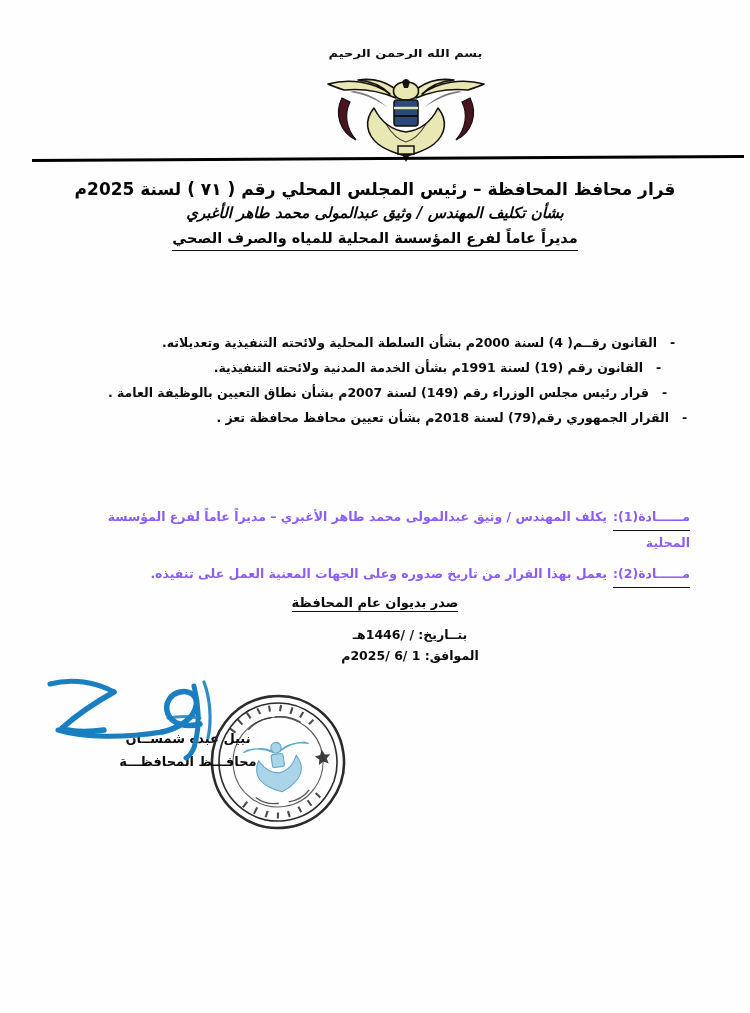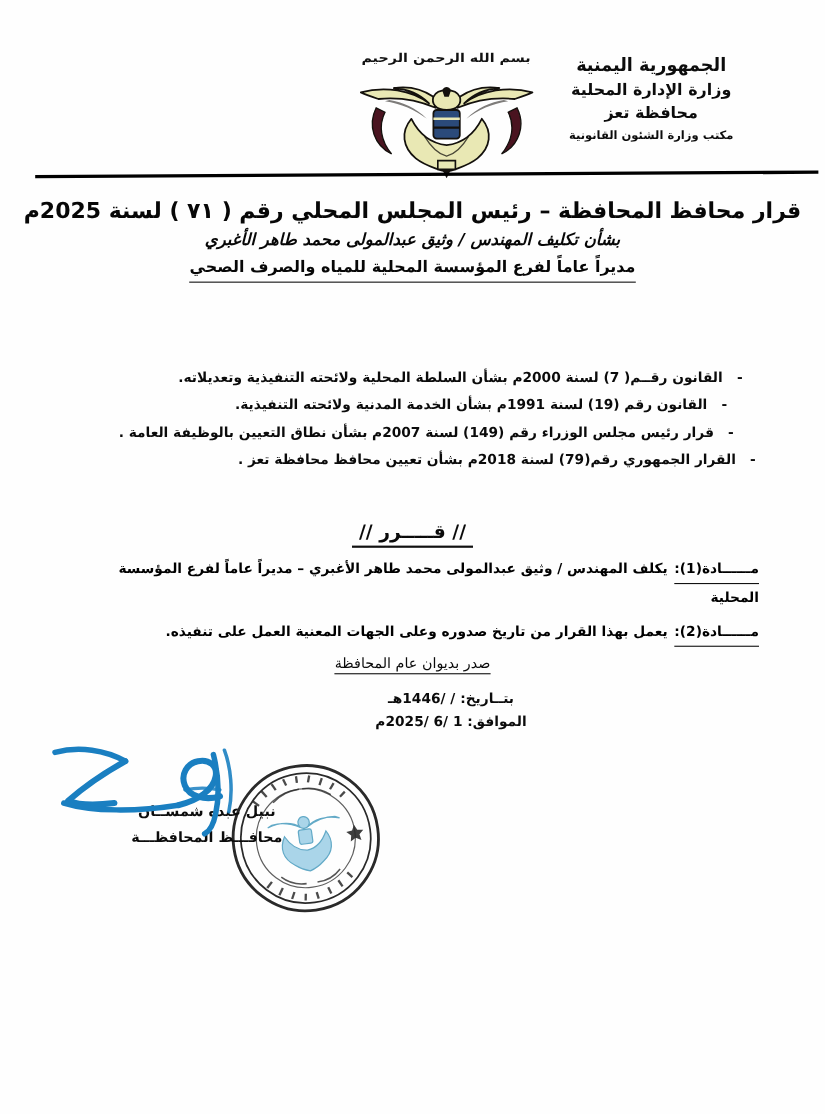--- a/index.html
+++ b/index.html
@@ -101,21 +101,21 @@
     left: 0;
     width: 750px;
     text-align: center;
   }
   .title-line {
     font-weight: 700;
     color: #070707;
     white-space: nowrap;
     line-height: 1.55;
   }
-  .t1 { font-size: 20px; letter-spacing: -0.4px; }
+  .t1 { font-size: 17px; letter-spacing: -0.4px; }
   .t2 { font-size: 15px; letter-spacing: -0.3px; font-style: italic; }
   .t3 {
     font-size: 14.5px;
     letter-spacing: -0.3px;
     display: inline-block;
     border-bottom: 1.6px solid #111;
     padding-bottom: 1px;
   }
 
   
@@ -192,21 +192,21 @@
 
   
   .article {
     position: absolute;
     right: 60px;
     width: 626px;
     text-align: right;
     font-size: 12.5px;
     font-weight: 700;
     line-height: 1.9;
-    color: #000000;
+    color: #8b5cf6;
   }
   .art1 { top: 505px; }
   .art2 { top: 562px; }
   .art-label {
     display: inline-block;
     border-bottom: 1.4px solid #111;
     padding-bottom: 1px;
     margin-left: 6px;
   }
   .art-body { }
@@ -220,21 +220,21 @@
   .issued {
     position: absolute;
     top: 592px;
     left: 0;
     width: 750px;
     text-align: center;
   }
   .issued span {
     display: inline-block;
     font-size: 13px;
-    font-weight: 400;
+    font-weight: 700;
     border-bottom: 1.4px solid #111;
     padding-bottom: 1px;
   }
 
   
   .dates {
     position: absolute;
     top: 624px;
     left: 300px;
     width: 220px;
@@ -317,47 +317,38 @@
         <path d="M70 40 h24" stroke="#e9e8b4" stroke-width="2.4"></path>
         <path d="M70 48 h24" stroke="#14110d" stroke-width="2"></path>
 
         <path d="M50 40 C40 52 42 66 54 76 C64 84 82 88 82 88 C82 88 100 84 110 76 C122 66 124 52 114 40 C108 52 98 62 82 64 C66 62 56 52 50 40 Z" fill="#e9e8b4" stroke="#14110d" stroke-width="1.6" stroke-linejoin="round"></path>
         <path d="M62 56 C68 66 74 72 82 74 C90 72 96 66 102 56" fill="none" stroke="#14110d" stroke-width="1.2" opacity="0.75"></path>
         <path d="M74 78 h16 v8 h-16 z" fill="#e9e8b4" stroke="#14110d" stroke-width="1.5"></path>
         <path d="M78 86 l4 8 l4 -8 z" fill="#14110d"></path>
       </svg>
     </div>
 
-    <div class="ministry-block">
-      <span class="ln ln-country">الجمهورية اليمنية</span>
-      <span class="ln ln-ministry">وزارة الإدارة المحلية</span>
-      <span class="ln ln-gov">محافظة تعز</span>
-      <span class="ln ln-office">مكتب وزارة الشئون القانونية</span>
-    </div>
   </div>
 
   <div class="rule"></div>
 
   <div class="title-block">
     <div class="title-line t1">قرار محافظ المحافظة – رئيس المجلس المحلي رقم ( ٧١ ) لسنة 2025م</div>
     <div class="title-line t2">بشأن تكليف المهندس / وثيق عبدالمولى محمد طاهر الأغبري</div>
     <div class="title-line"><span class="t3">مديراً عاماً لفرع المؤسسة المحلية للمياه والصرف الصحي</span></div>
   </div>
 
 
   <ul class="considerations">
-    <li>القانون رقــم( 7) لسنة 2000م بشأن السلطة المحلية ولائحته التنفيذية وتعديلاته.</li>
+    <li>القانون رقــم( 4) لسنة 2000م بشأن السلطة المحلية ولائحته التنفيذية وتعديلاته.</li>
     <li>القانون رقم (19) لسنة 1991م بشأن الخدمة المدنية ولائحته التنفيذية.</li>
     <li>قرار رئيس مجلس الوزراء رقم (149) لسنة 2007م بشأن نطاق التعيين بالوظيفة العامة .</li>
     <li>القرار الجمهوري رقم(79) لسنة 2018م بشأن تعيين محافظ محافظة تعز .</li>
   </ul>
 
-  <div class="decision-heading">
-    <span>// قـــــرر //</span>
-  </div>
 
   <div class="article art1">
     <span class="art-label">مــــــادة(1):</span><span class="art-body">يكلف المهندس / وثيق عبدالمولى محمد طاهر الأغبري – مديراً عاماً لفرع المؤسسة المحلية</span>
   </div>
 
   <div class="article art2">
     <span class="art-label">مــــــادة(2):</span><span class="art-body">يعمل بهذا القرار من تاريخ صدوره وعلى الجهات المعنية العمل على تنفيذه.</span>
   </div>
 
   <div class="issued">

